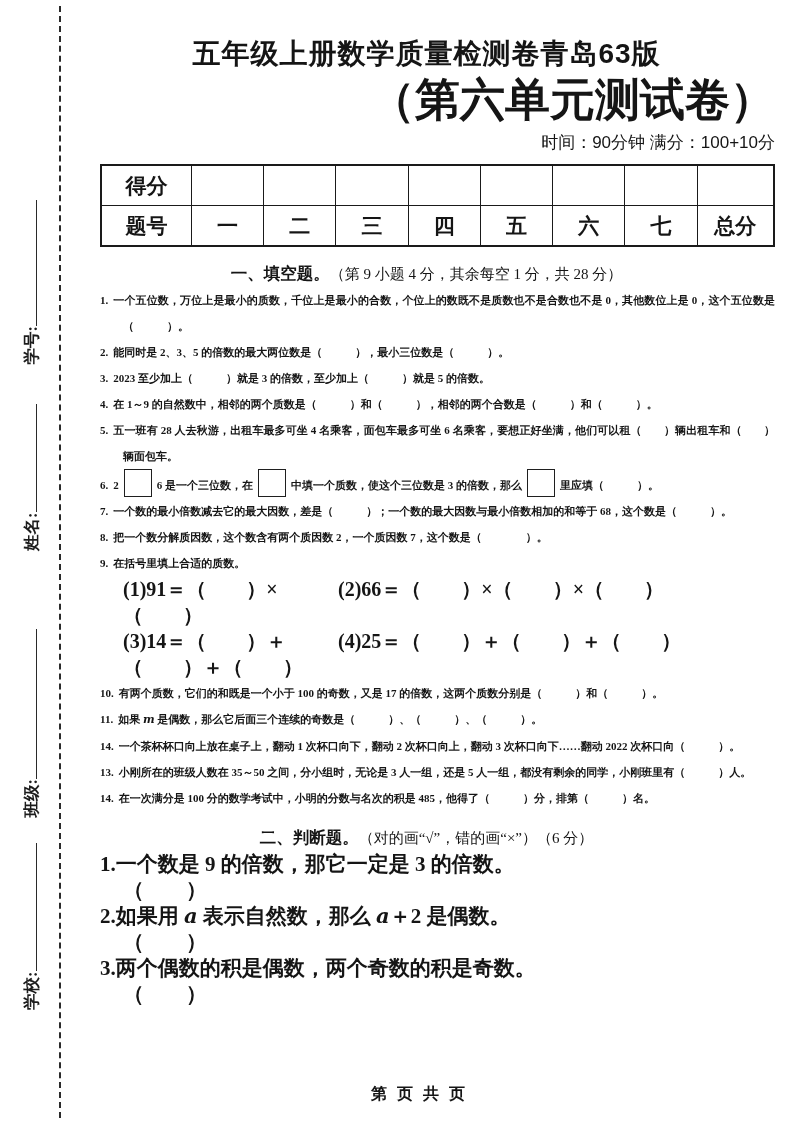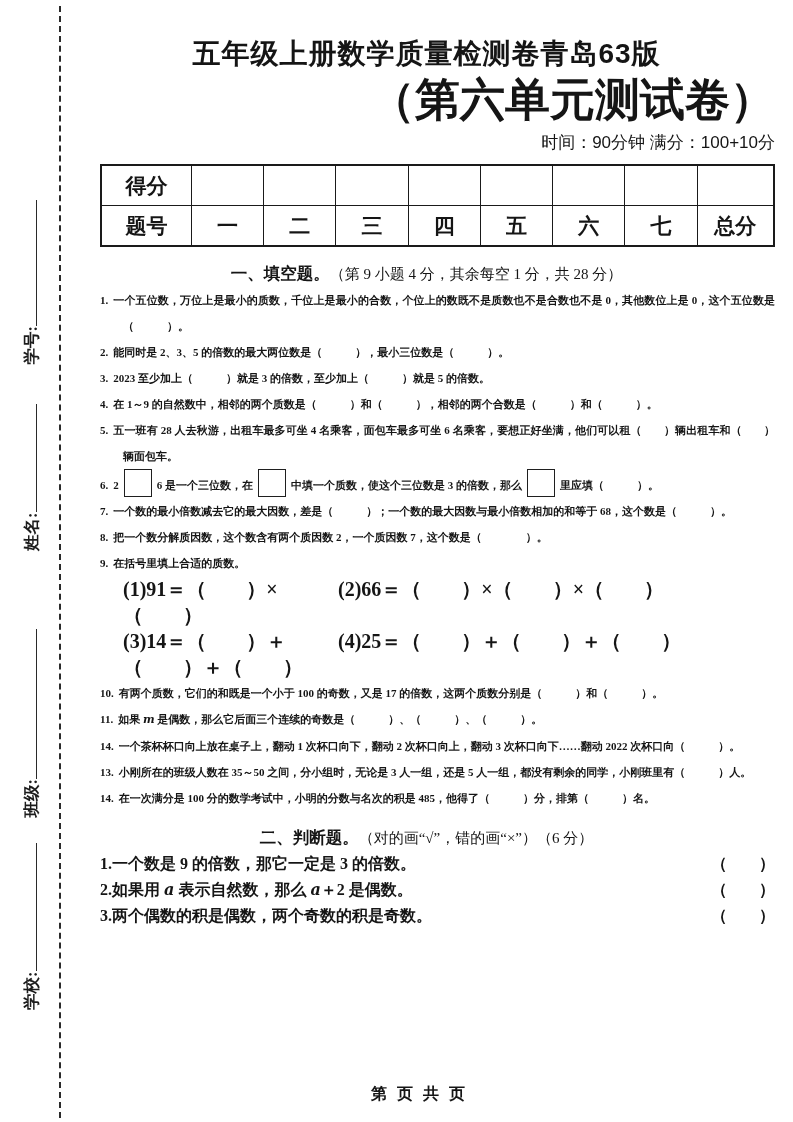--- a/index.html
+++ b/index.html
@@ -69,21 +69,21 @@
 
   .sq {
     display:inline-block; width:26px; height:26px;
     border:1.5px solid #1f1f1f; vertical-align:-8px; margin:0 5px;
     background:#fff;
   }
 
   .eqrow { display:flex; padding-left:45px; font-size:20px; font-weight:600; line-height:26px; }
   .eq-left { width:215px; flex:0 0 auto; }
 
-  .j { display:flex; justify-content:space-between; padding-left:45px; font-size:16px; font-weight:600; line-height:26px; }
+  .j { display:flex; justify-content:space-between; padding-left:45px; font-size:21px; font-weight:600; line-height:26px;flex-direction:column; }
   .j .jtext { display:block; text-indent:-23px; }
   .j .blank { flex:0 0 auto; }
 
   .footer {
     position:absolute; top:1084px; left:0; width:783px; text-align:center;
     font-size:16px; font-weight:600; letter-spacing:3px;padding-left:28px;
   }
 </style>
 </head>
 <body>

